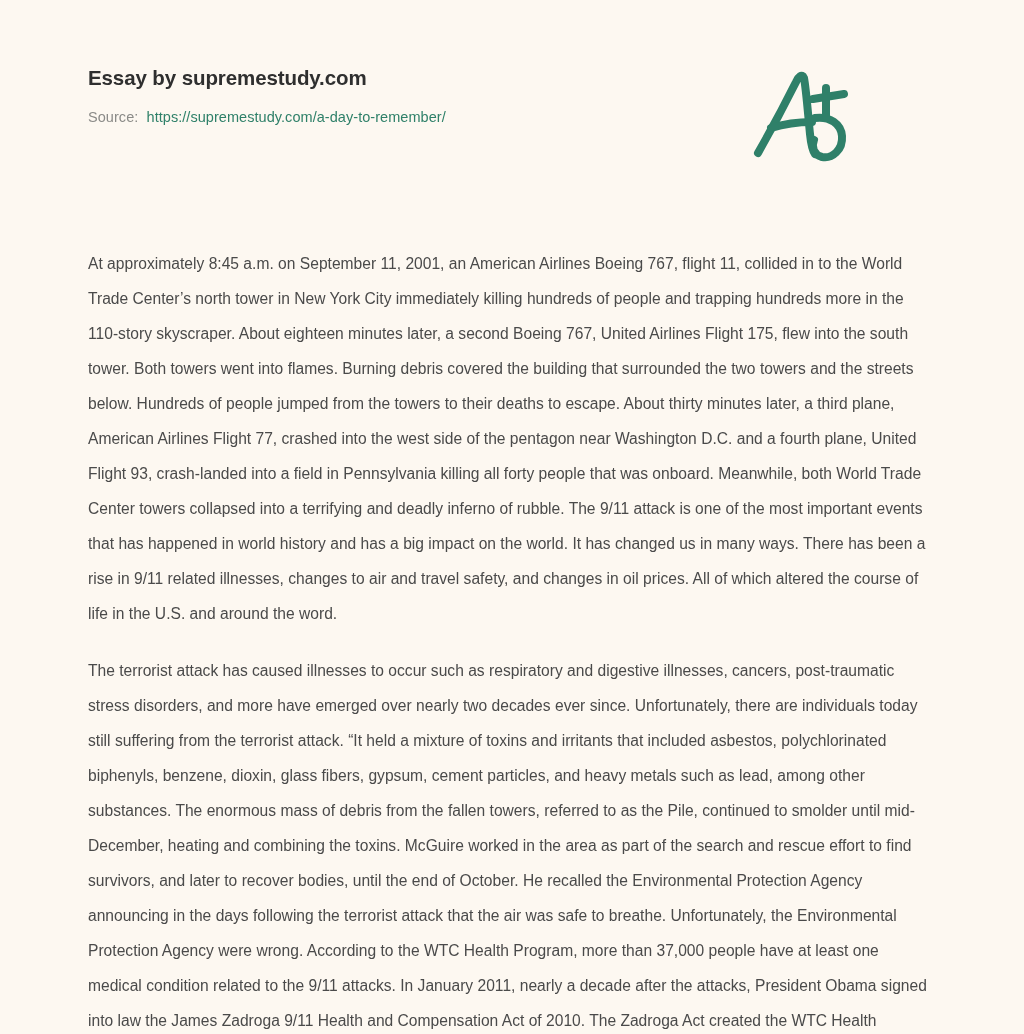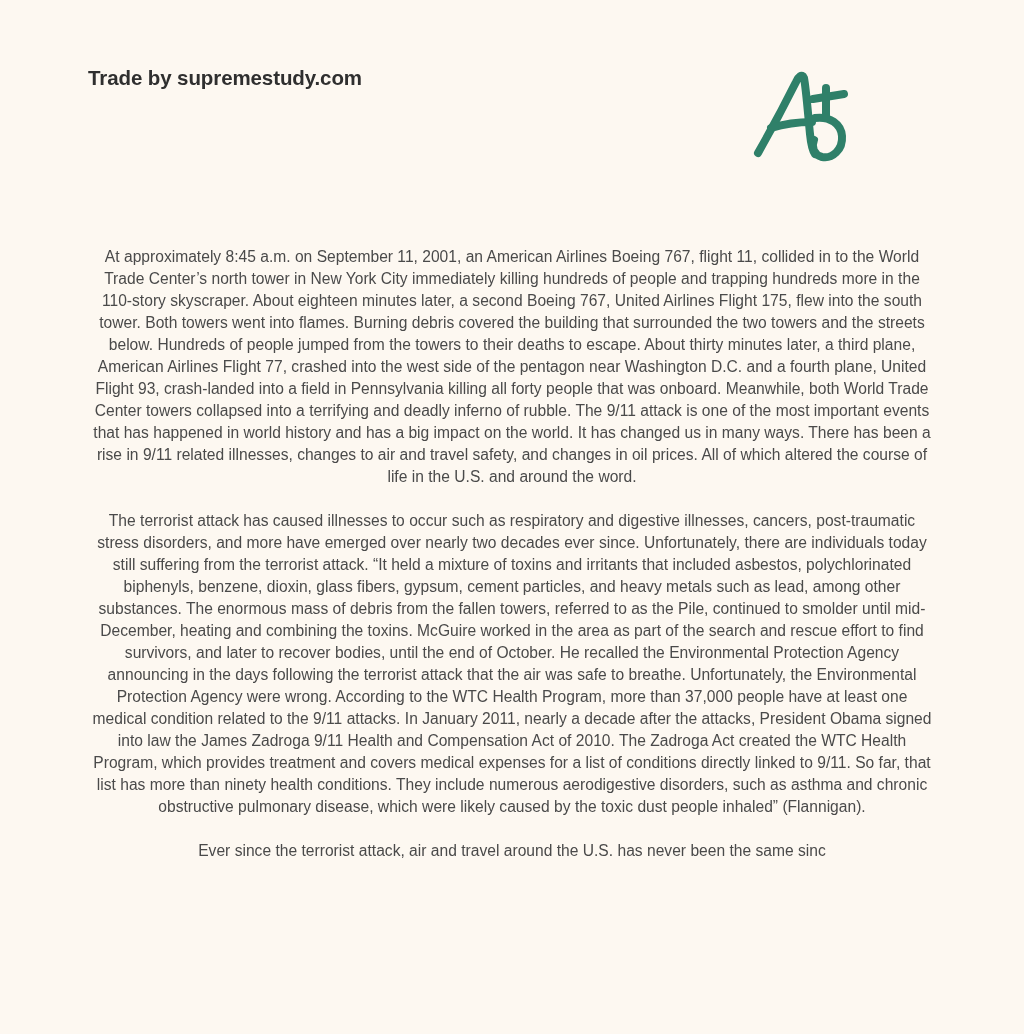--- a/index.html
+++ b/index.html
@@ -80,39 +80,43 @@
     font-size: 35px;
     font-weight: 700;
     color: #1b1b1b;
     letter-spacing: -0.4px;
     line-height: 1.15;
     margin: 0 0 47px 0;
   }
 
   .article-body p {
     font-size: 15.6px;
-    line-height: 22px;
+    line-height: 35px;
     color: #4a4a4a;
     margin: 0 0 22px 0;
     letter-spacing: 0.01px;
-    text-align: center;
+    text-align: left;
   }
   .article-body p:last-child {
     margin-bottom: 0;
   }
 </style>
 </head>
 <body>
 
 <div class="page">
 
   <header class="site-header">
 
-    <div class="byline">Trade by supremestudy.com</div>
+    <div class="byline">Essay by supremestudy.com</div>
 
+    <div class="source-line">
+      <span class="source-label">Source:</span>
+      <span>&nbsp;</span><a class="source-url" href="#">https://supremestudy.com/a-day-to-remember/</a>
+    </div>
 
     <div class="brand-logo">
       <svg viewBox="0 0 120 110" xmlns="http://www.w3.org/2000/svg" fill="none" stroke="#2f8069" stroke-width="8" stroke-linecap="round" stroke-linejoin="round">
 
         <path d="M14 95 C 26 74, 40 48, 52 24 C 54 19, 58 15, 60 20 C 62 30, 64 56, 66 76 C 67 86, 68 92, 71 96"></path>
         <path d="M27 70 C 40 66, 56 64, 68 64"></path>
 
         <path d="M71 60 C 86 58, 97 66, 98 78 C 99 92, 88 101, 78 99 C 70 97, 67 89, 70 82"></path>
 
         <path d="M82 30 L 82 58"></path>

